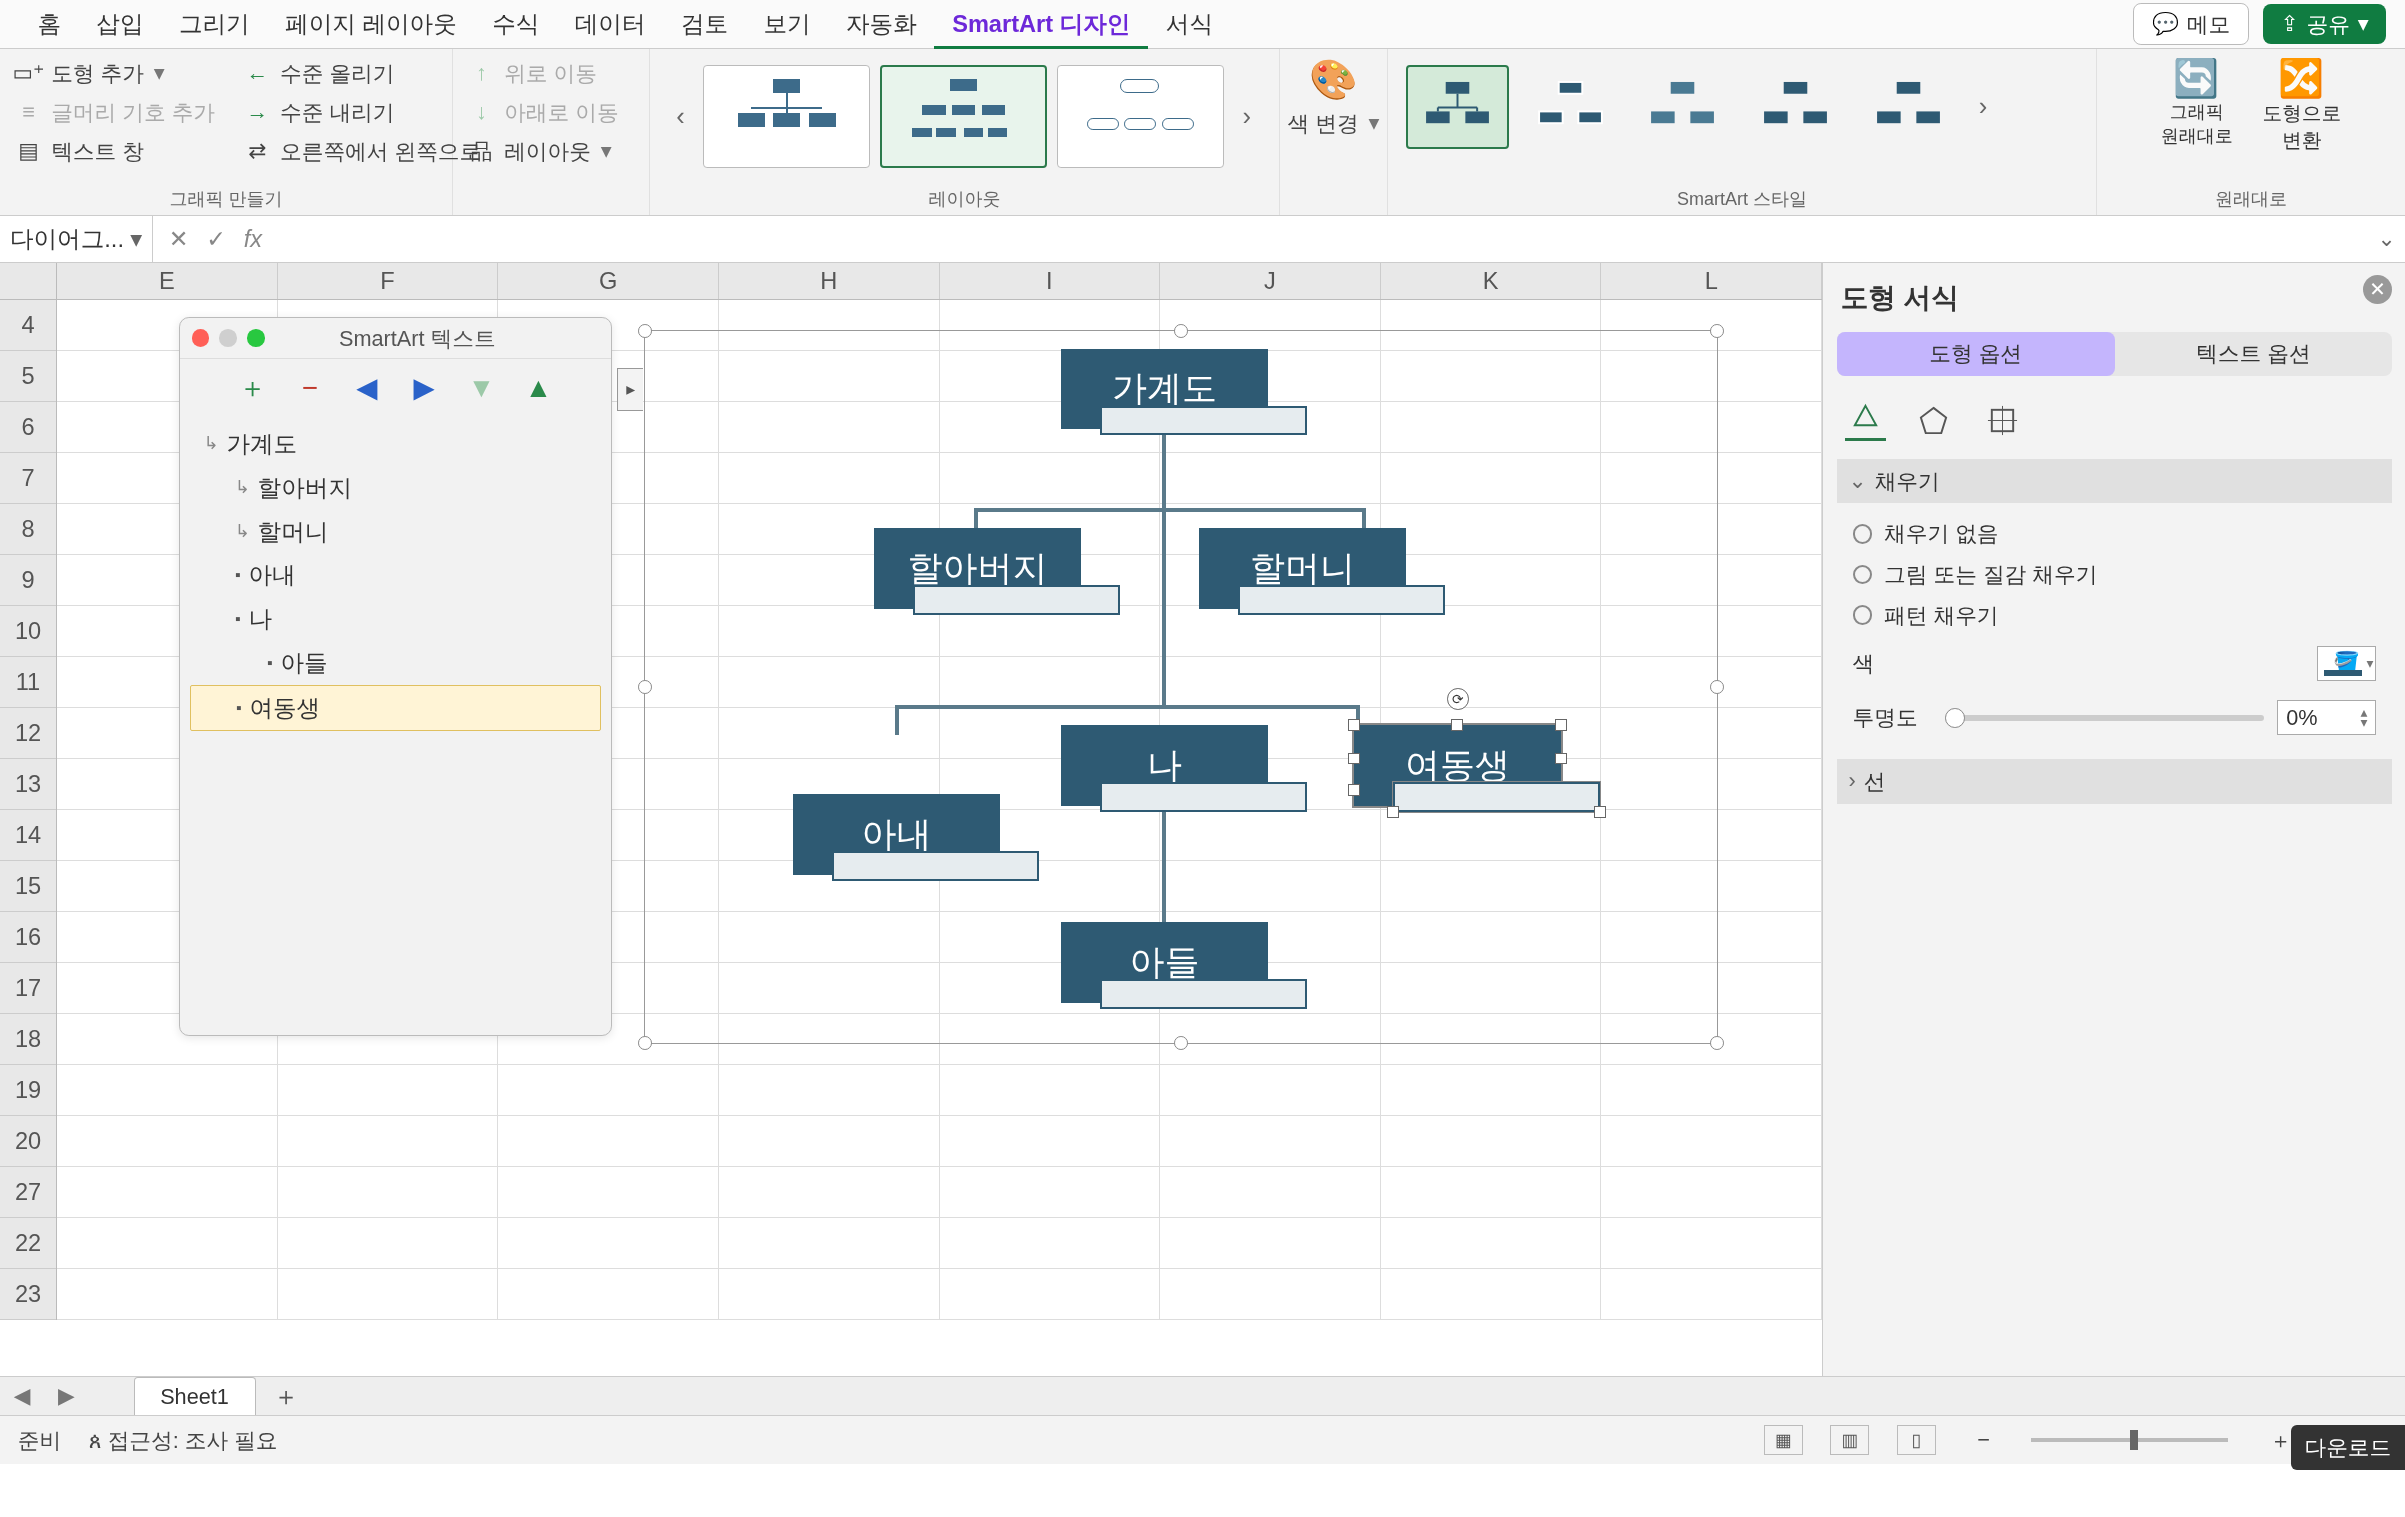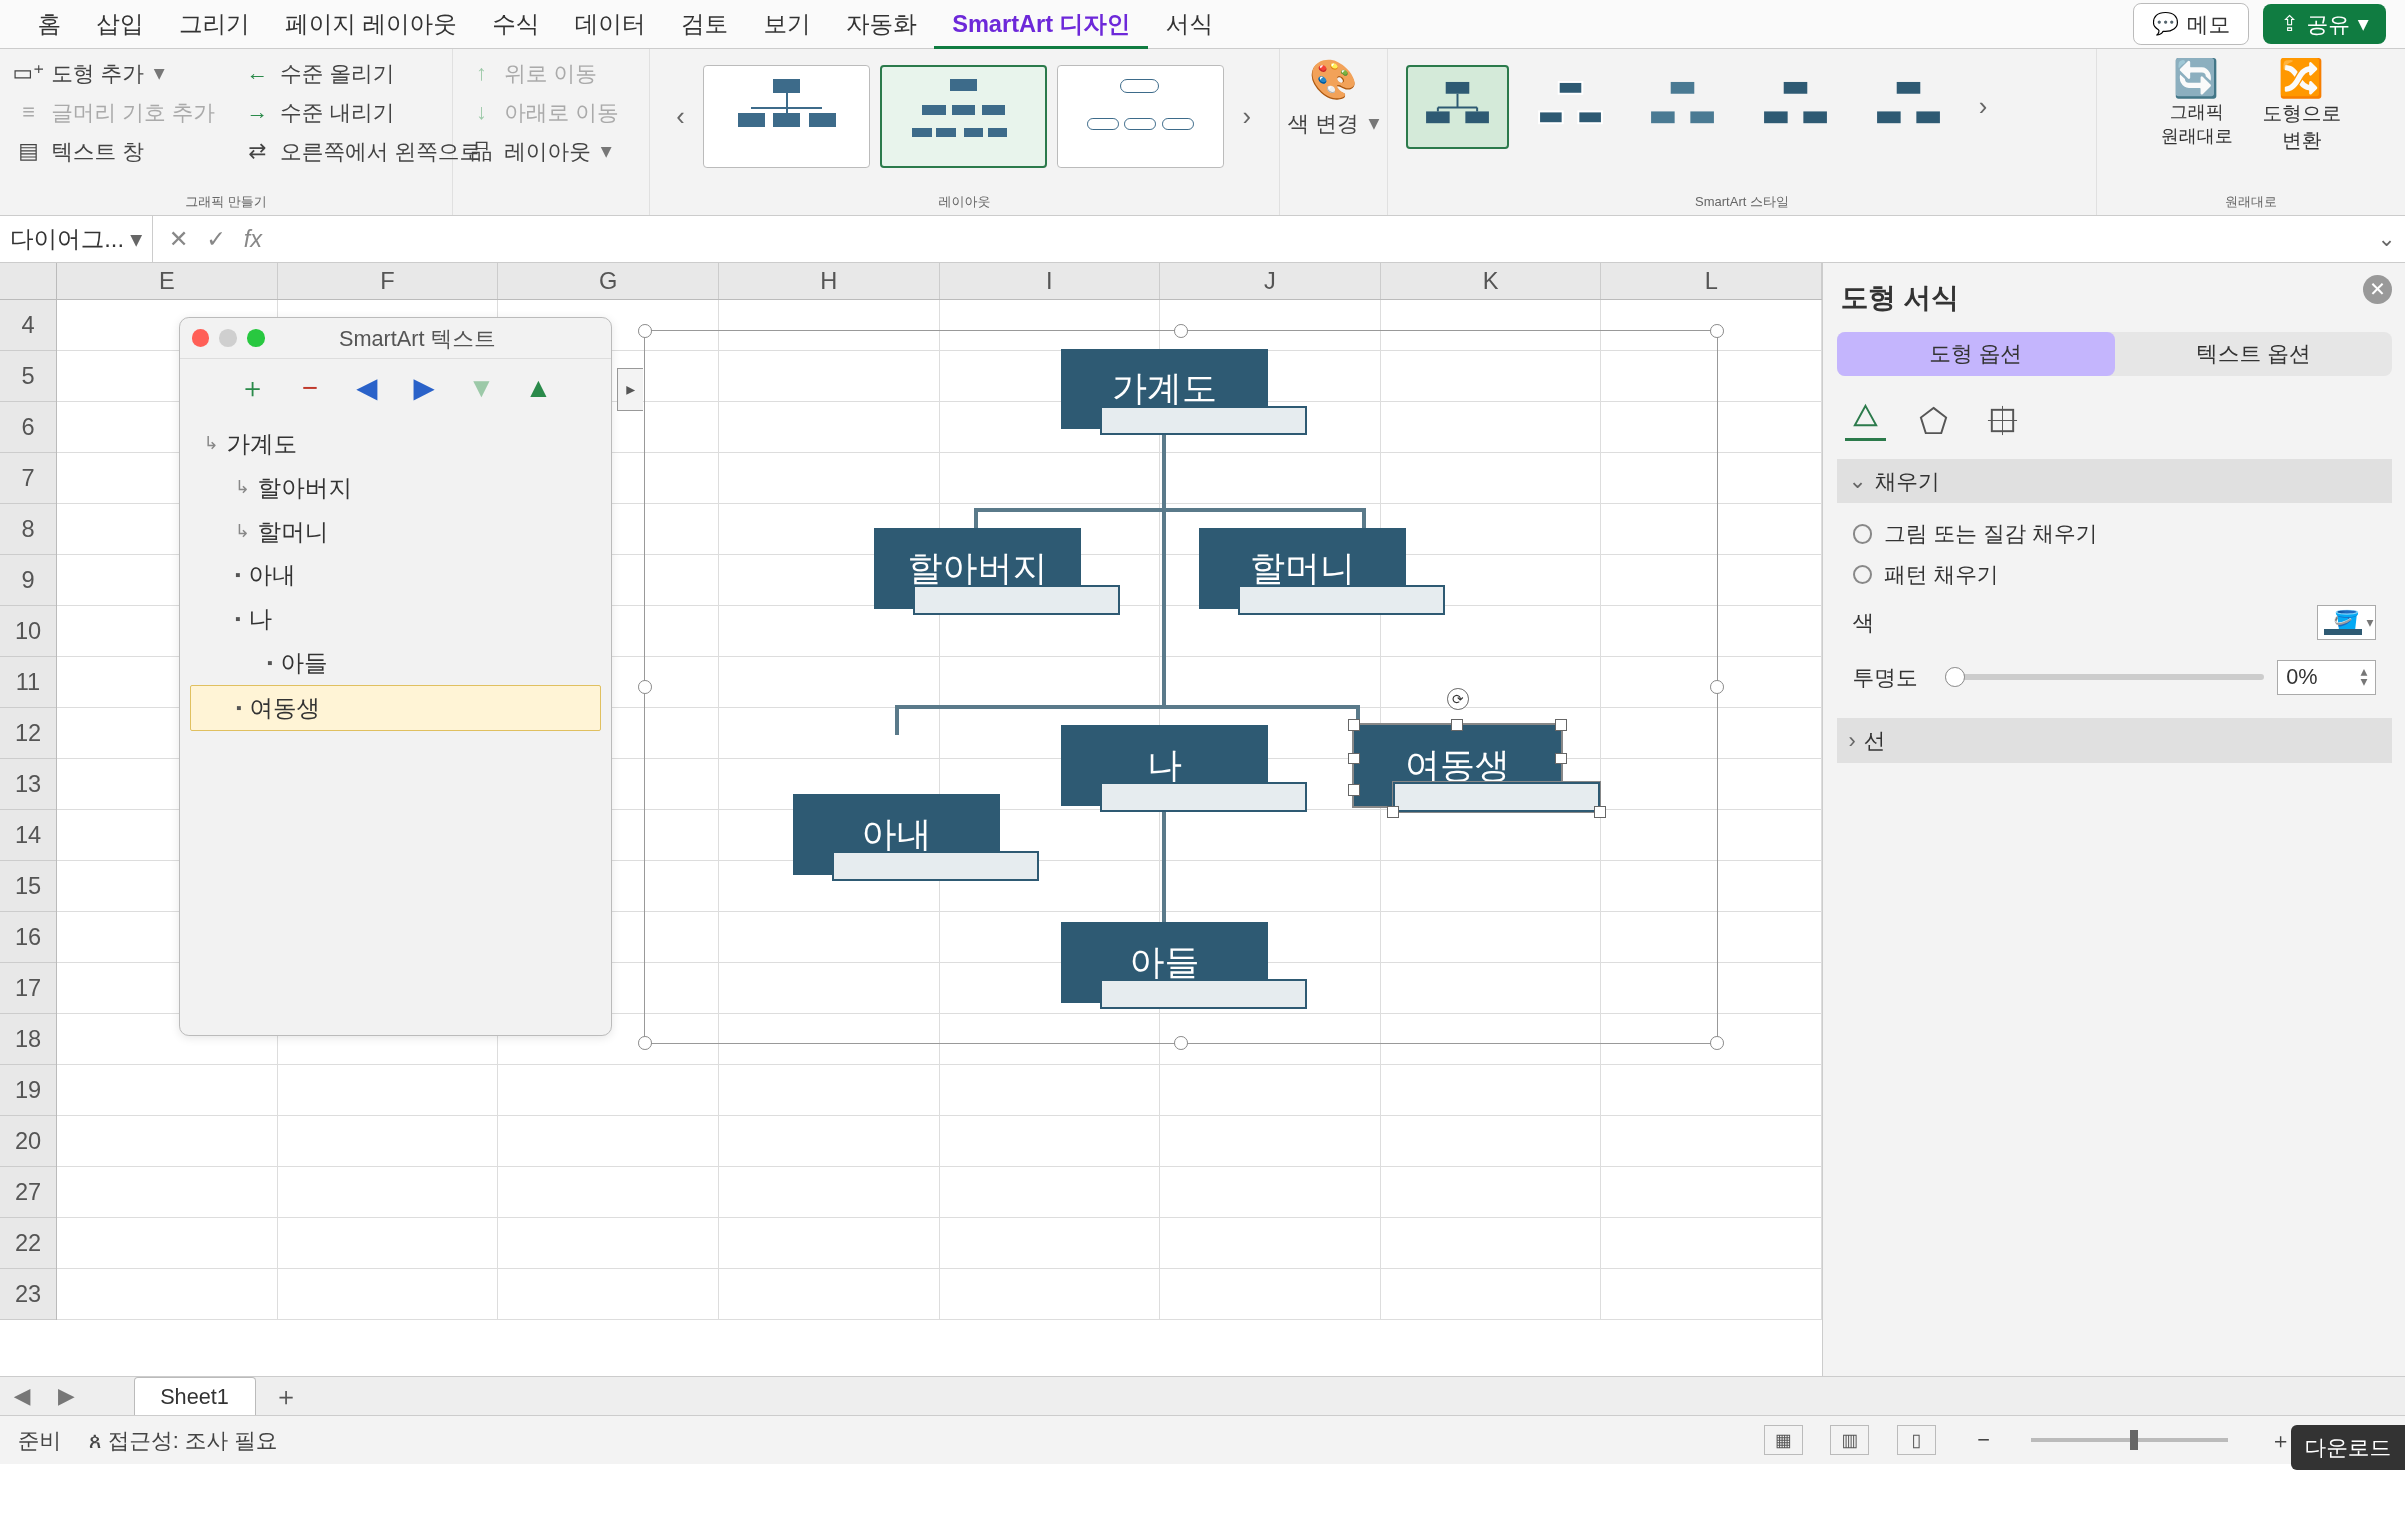--- a/index.html
+++ b/index.html
@@ -9,21 +9,21 @@
 .menu-tabs { display: flex; align-items: center; height: 49px; padding: 0 19.7px; border-bottom: 1px solid #ccc; background: #fafafa; }
 .menu-tabs .tab { padding: 5.9px 17.7px; font-size: 23.6px; cursor: pointer; }
 .menu-tabs .tab.active { color: #6d28d9; font-weight: 600; border-bottom: 3.9px solid #107c41; margin-bottom: -3.9px; }
 .menu-tabs .spacer { flex: 1; }
 .menu-tabs .memo-btn { display: flex; align-items: center; gap: 7.9px; background: #fff; border: 1.5px solid #bbb; border-radius: 7.9px; padding: 5.9px 17.7px; margin-right: 13.8px; font-size: 21.7px; }
 .menu-tabs .share-btn { display: flex; align-items: center; gap: 7.9px; background: #107c41; color: #fff; border-radius: 7.9px; padding: 5.9px 17.7px; font-size: 21.7px; }
 
 
 .ribbon { display: flex; height: 167px; background: #f3f3f3; border-bottom: 1px solid #ccc; }
 .ribbon-group { display: flex; flex-direction: column; justify-content: space-between; padding: 7.9px 11.8px 3.9px 11.8px; border-right: 1px solid #e0e0e0; }
-.ribbon-group-label { text-align: center; color: #666; font-size: 13px; padding-top: 3.9px; }
+.ribbon-group-label { text-align: center; color: #666; font-size: 18px; padding-top: 3.9px; }
 .rg-body { display: flex; flex: 1; align-items: flex-start; gap: 21.7px; }
 .rg-col { display: flex; flex-direction: column; gap: 5.9px; }
 .rg-item { display: flex; align-items: center; gap: 9.9px; font-size: 21.7px; color: #444; white-space: nowrap; padding: 2px 3.9px; }
 .rg-item.disabled { color: #aaa; }
 .ic { width: 25.6px; height: 25.6px; display: inline-flex; align-items: center; justify-content: center; font-size: 21.7px; }
 
 
 .layout-gallery { display: flex; align-items: center; gap: 9.9px; padding: 7.9px 5.9px; }
 .scroll-btn { width: 25.6px; height: 79px; display: flex; align-items: center; justify-content: center; color: #666; font-size: 25.6px; }
 .layout-thumb { width: 167px; height: 103px; background: #fff; border: 1px solid #bbb; border-radius: 3.9px; display: flex; align-items: center; justify-content: center; }
@@ -705,20 +705,24 @@
             <line x1="17" y1="2" x2="17" y2="32" stroke="#555"></line>
           </svg>
         </div>
     </div>
     <div class="sp-section-h">
         <span class="sp-chev">⌄</span>
         <span>채우기</span>
       </div>
     <div class="sp-radio">
         <span class="radio"></span>
+        <span>채우기 없음</span>
+      </div>
+    <div class="sp-radio">
+        <span class="radio"></span>
         <span>그림 또는 질감 채우기</span>
       </div>
     <div class="sp-radio">
         <span class="radio"></span>
         <span>패턴 채우기</span>
       </div>
     <div class="sp-row">
       <label>색</label>
       <div style="flex:1"></div>
       <div class="color-btn">

